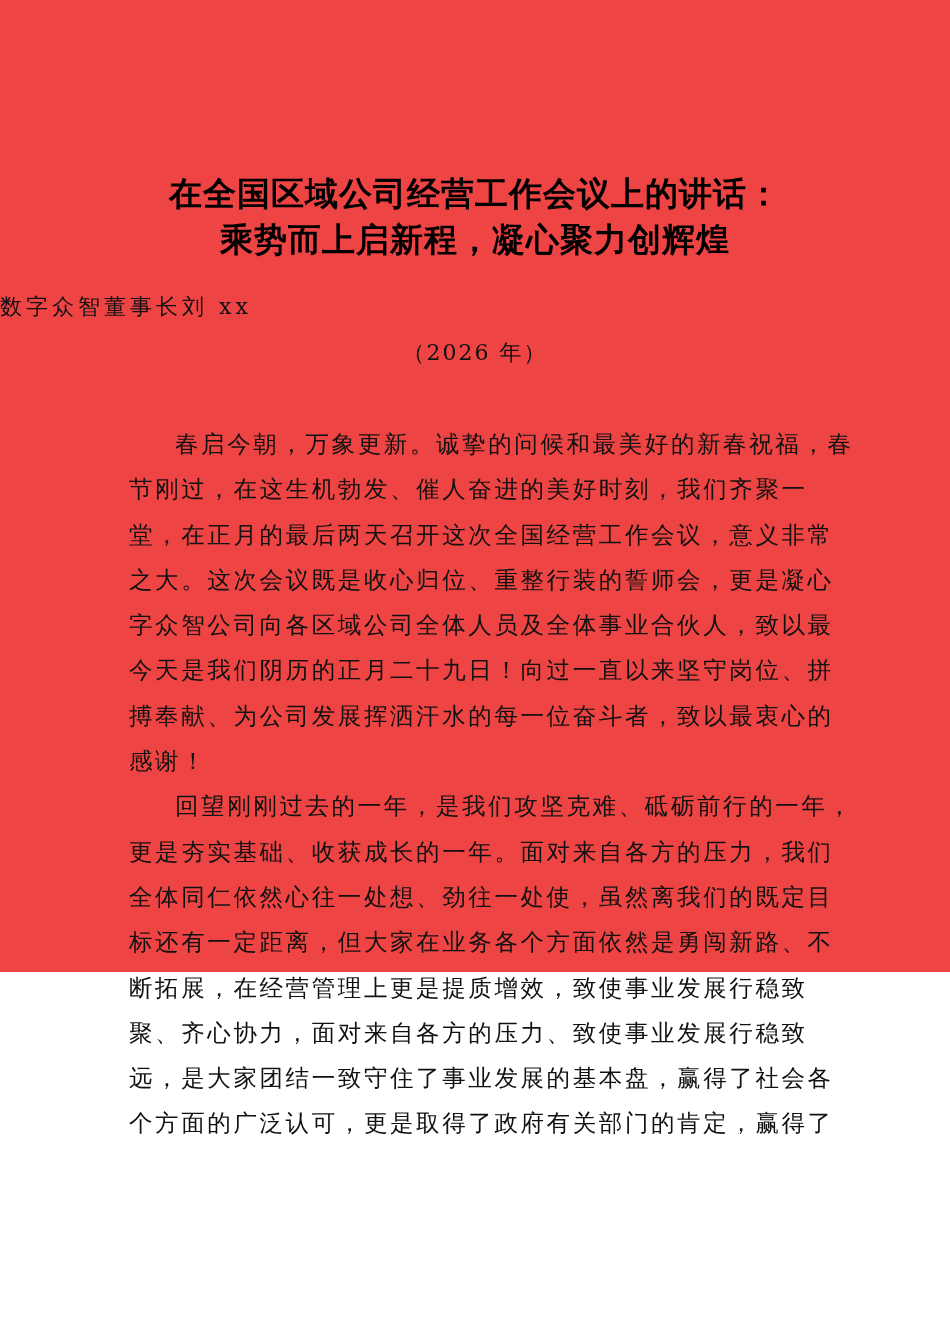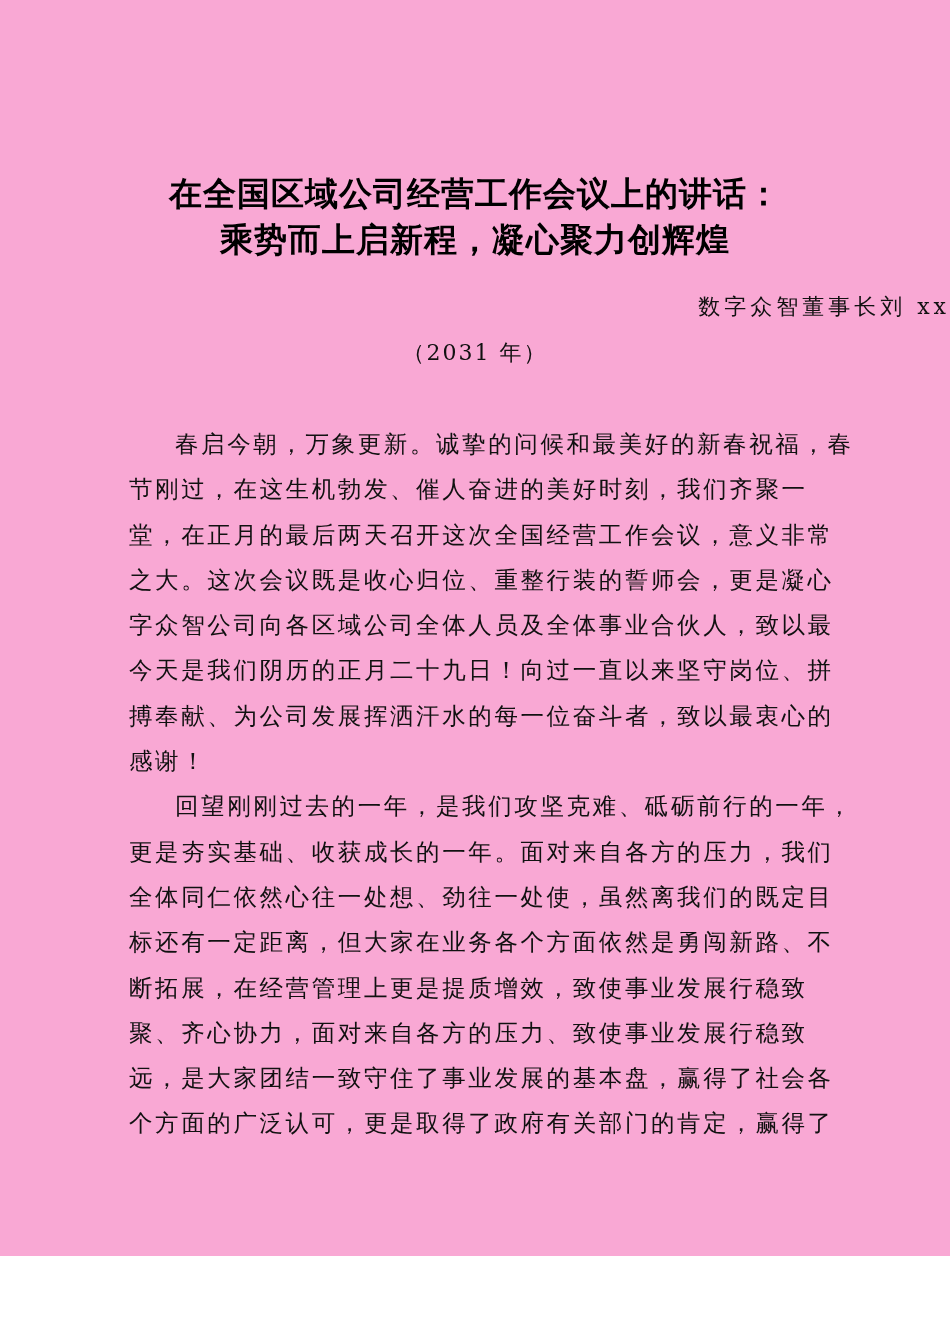--- a/index.html
+++ b/index.html
@@ -1,38 +1,38 @@
 <!DOCTYPE html>
 <html><head>
   <meta charset="utf-8">
   <style>
     html, body { margin: 0; padding: 0; background: #ffffff; }
     body { width: 950px; height: 1344px; position: relative; overflow: hidden; }
-    .page { position: absolute; left: 0; top: 0; width: 950px; height: 1256px; background: #f9a8d4; }
+    .page { position: absolute; left: 0; top: 0; width: 950px; height: 972px; background: #ef4444; }
     .title { position: absolute; left: 0; width: 950px; text-align: center;
       font-family: "DejaVu Sans", sans-serif; font-weight: bold; font-size: 33px; color: #000; letter-spacing: 1px; }
     .t1 { top: 172px; }
     .t2 { top: 218px; }
-    .author { position: absolute; top: 292px; left: 0; width: 950px; text-align: right;
+    .author { position: absolute; top: 292px; left: 0; width: 950px; text-align: left;
       font-family: "DejaVu Serif", serif; font-size: 22px; color: #111; letter-spacing: 4px; }
     .year { position: absolute; top: 338px; left: 0; width: 950px; text-align: center;
       font-family: "DejaVu Serif", serif; font-size: 22px; color: #111; letter-spacing: 2px; }
     .body { position: absolute; left: 129px; top: 427px; width: 700px; }
     .line { height: 45.3px; line-height: 34px; font-family: "DejaVu Serif", serif; font-size: 23.5px; color: #111;
       white-space: nowrap; letter-spacing: 2.6px; }
     .indent { padding-left: 46px; }
   </style>
 </head>
 <body>
 
 <div class="page">
   <div class="title t1">在全国区域公司经营工作会议上的讲话：</div>
   <div class="title t2">乘势而上启新程，凝心聚力创辉煌</div>
   <div class="author">数字众智董事长刘 xx</div>
-  <div class="year">（2031 年）</div>
+  <div class="year">（2026 年）</div>
 
   <div class="body">
     <div>
       <div class="line indent">春启今朝，万象更新。诚挚的问候和最美好的新春祝福，春</div>
       <div class="line">节刚过，在这生机勃发、催人奋进的美好时刻，我们齐聚一</div>
       <div class="line">堂，在正月的最后两天召开这次全国经营工作会议，意义非常</div>
       <div class="line">之大。这次会议既是收心归位、重整行装的誓师会，更是凝心</div>
       <div class="line">字众智公司向各区域公司全体人员及全体事业合伙人，致以最</div>
       <div class="line">今天是我们阴历的正月二十九日！向过一直以来坚守岗位、拼</div>
       <div class="line">搏奉献、为公司发展挥洒汗水的每一位奋斗者，致以最衷心的</div>

